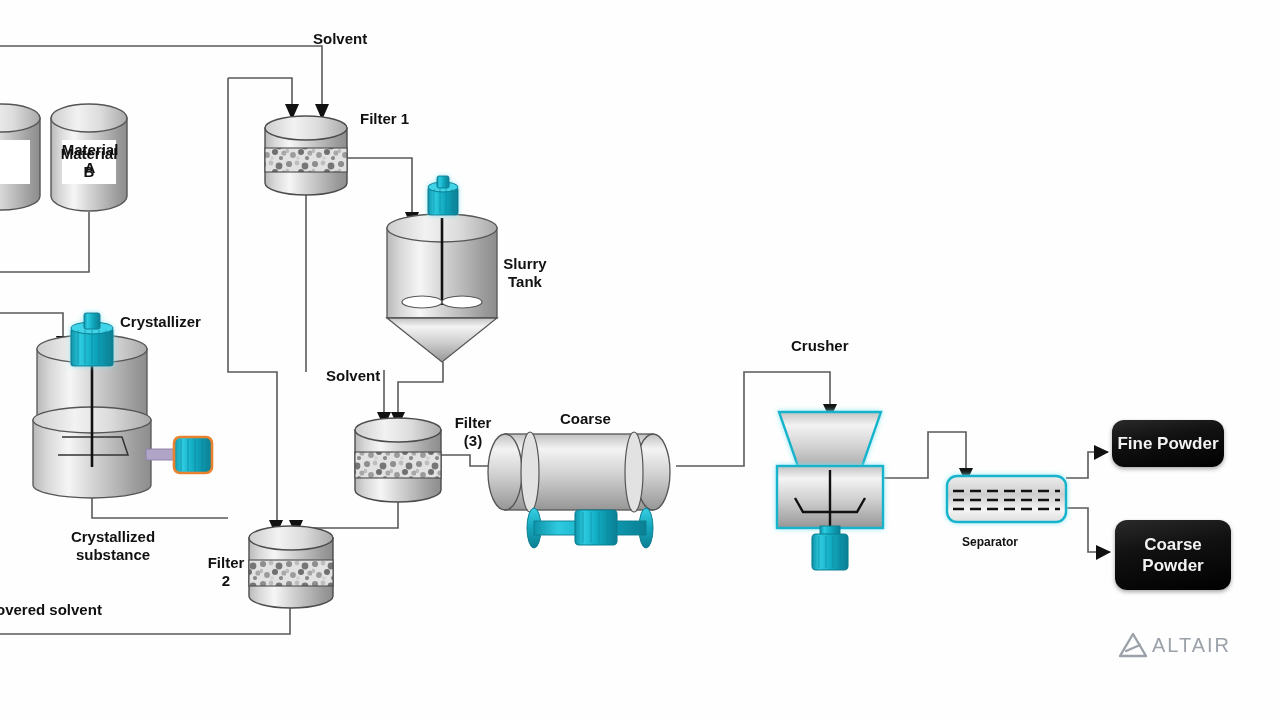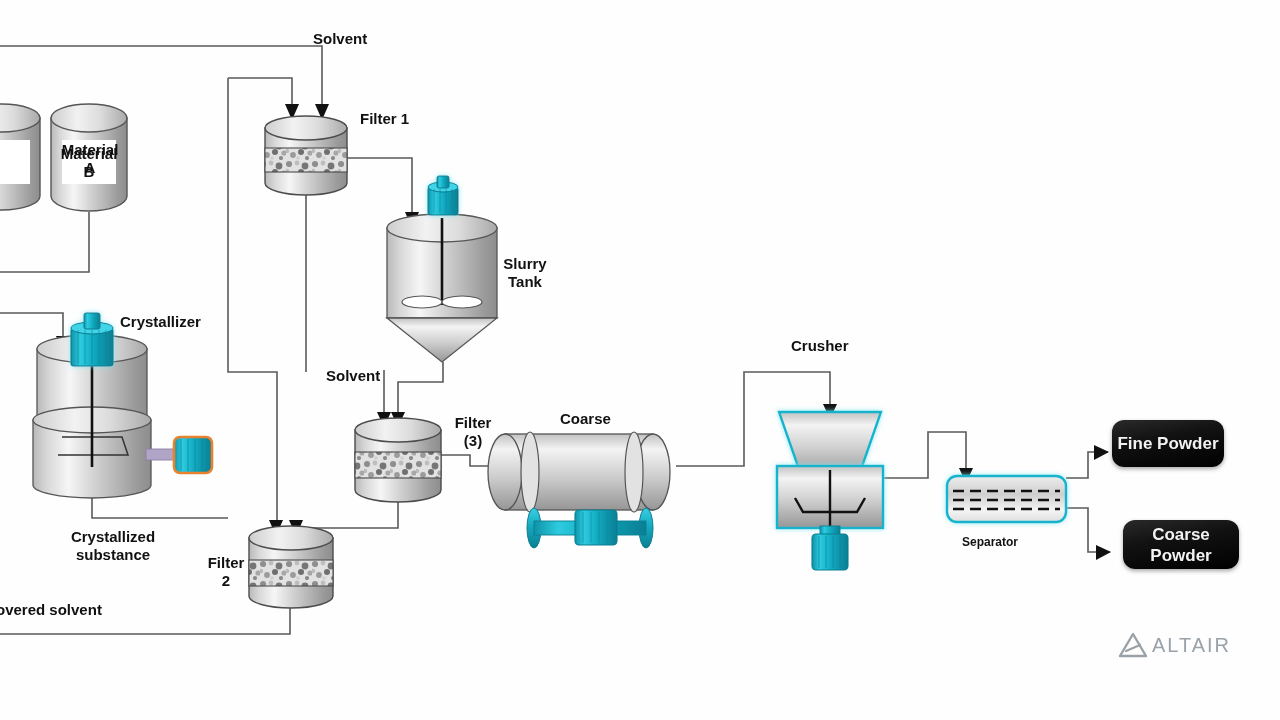--- a/index.html
+++ b/index.html
@@ -303,20 +303,20 @@
 2</div>
   <div class="lbl c" style="left:37px;top:528px;width:152px;">Crystallized
 substance</div>
   <div class="lbl" style="left:-4px;top:601px;">overed solvent</div>
   <div class="lbl" style="left:560px;top:410px;">Coarse</div>
   <div class="lbl" style="left:791px;top:337px;">Crusher</div>
   <div class="lbl" style="left:962px;top:533px;font-size:12px;">Separator</div>
 
   <div class="outbox" style="left:1112px;top:420px;width:112px;height:47px;">Fine
 Powder</div>
-  <div class="outbox" style="left:1115px;top:520px;width:116px;height:49px;margin-left:8px;">Coarse
+  <div class="outbox" style="left:1115px;top:520px;width:116px;height:70px;">Coarse
 Powder</div>
 
   <div class="altair" style="left:1152px;top:634px;">
     <span>ALTAIR</span>
   </div>
 
 </div>
 
 </body></html>

